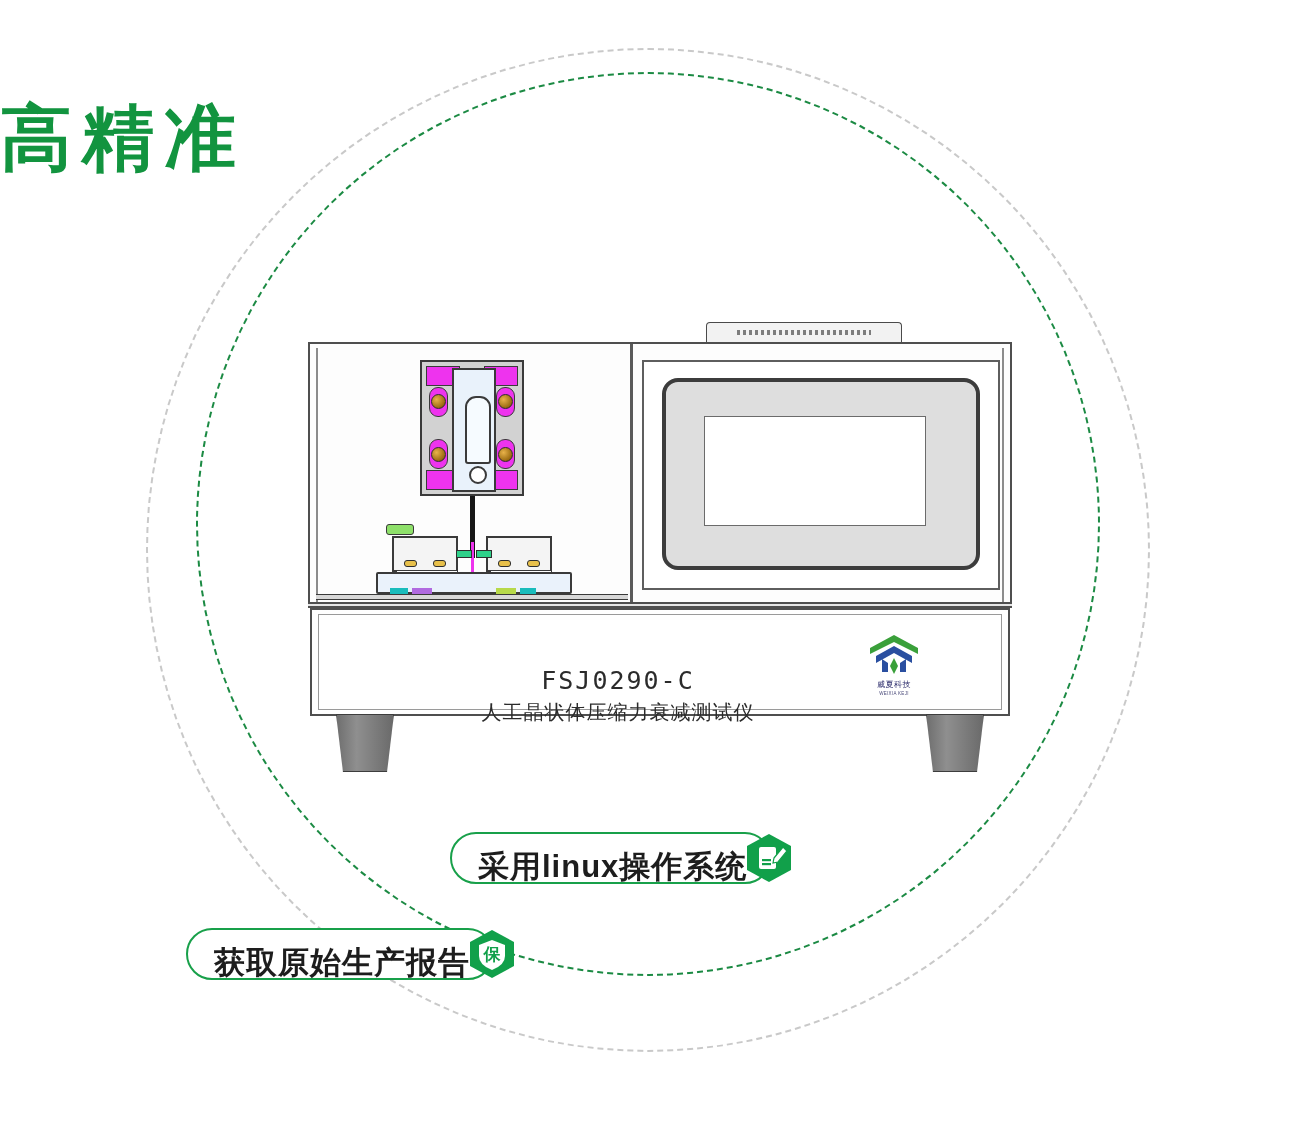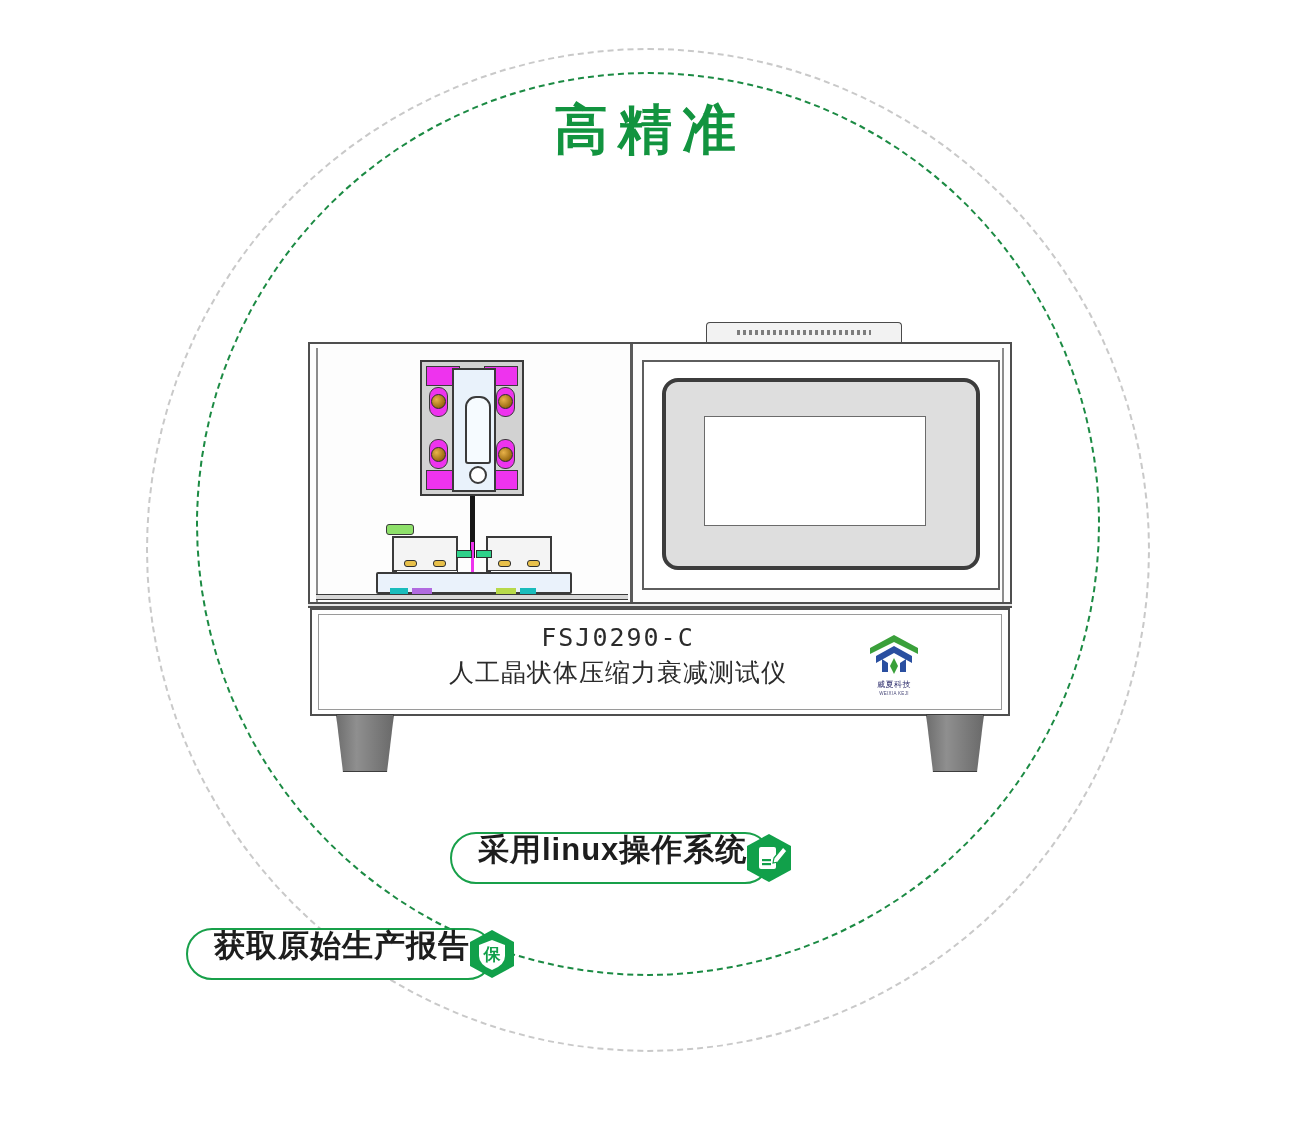--- a/index.html
+++ b/index.html
@@ -38,22 +38,21 @@
     height: 900px;
     border: 2px dashed #1b8a43;
   }
 
   
   #headline {
     position: absolute;
     left: 0;
     top: 102px;
     width: 1300px;
-    text-align: center;
-    font-size: 54px;
+    font-size: 72px;
     font-weight: bold;
     letter-spacing: 10px;
     color: #12943f;
     line-height: 1;
     white-space: nowrap;
   }
 
   
   #machine {
     position: absolute;
@@ -161,23 +160,24 @@
     top: 300px;
     width: 500px;
     text-align: center;
     color: #2b2b2b;
   }
   #model-code {
     font-family: "DejaVu Sans Mono", monospace;
     font-size: 25px;
     letter-spacing: 2px;
     line-height: 1.3;
+    margin-top: 43px;
   }
   #model-name {
-    font-size: 25px;
+    font-size: 20px;
     letter-spacing: 1px;
     line-height: 1.4;
     white-space: nowrap;
   }
 
   
   #brand-logo {
     position: absolute;
     left: 548px;
     top: 310px;
@@ -464,21 +464,21 @@
     pointer-events: none;
     user-select: none;
   }
   #wm-left  { left: 330px; top: 420px; }
   #wm-right { left: 640px; top: 420px; }
 
   
   .pill {
     position: absolute;
     display: flex;
-    align-items: flex-start;
+    align-items: flex-end;
     height: 52px;
     border: 2.5px solid #18a04a;
     border-radius: 26px;
     background: #ffffff;
     padding: 0 22px 0 26px;
     box-sizing: border-box;
     white-space: nowrap;
   }
   .pill-label {
     font-size: 31px;

